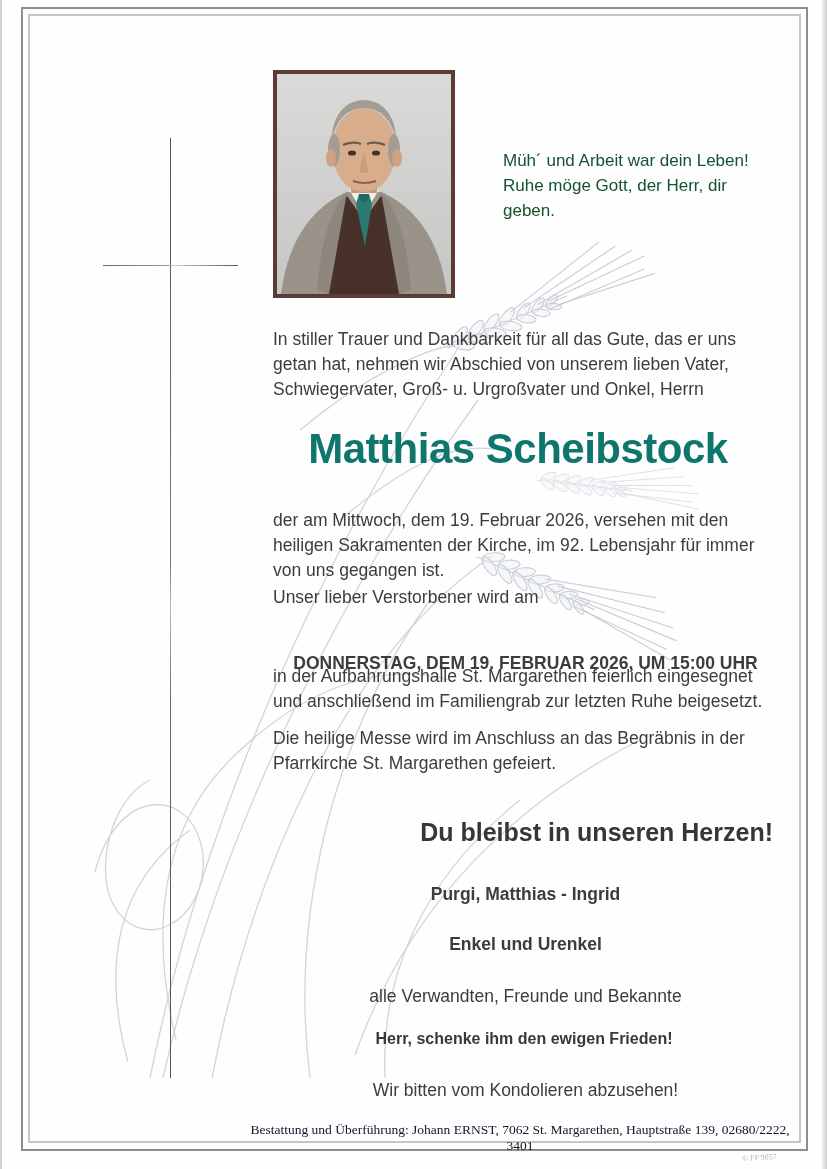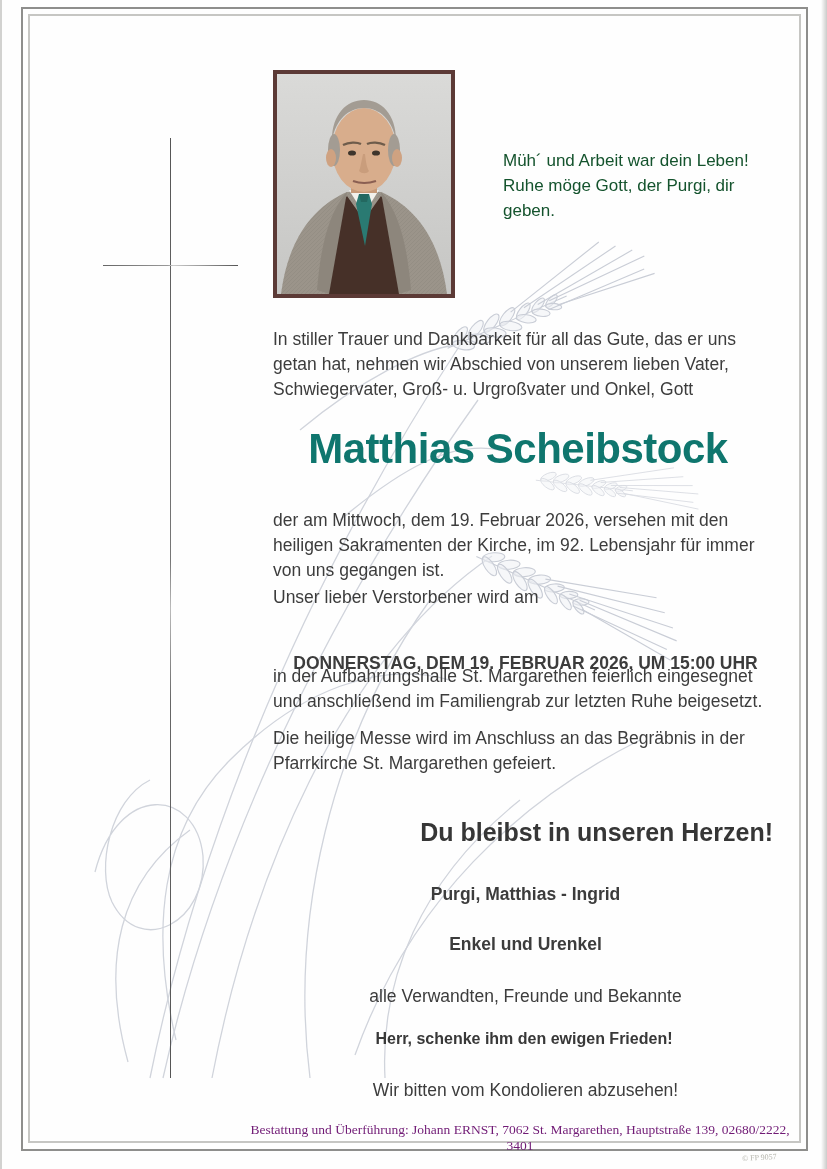--- a/index.html
+++ b/index.html
@@ -29,21 +29,21 @@
   .name{position:absolute;left:263px;top:425px;width:510px;text-align:center;
     font-size:42px;font-weight:bold;letter-spacing:-0.5px;color:#0f766e;}
   .datetime{font-weight:bold;text-align:center;margin-top:24px;}
   .center{text-align:center;}
   .headline{position:absolute;left:263px;top:818px;width:510px;text-align:right;
     font-size:25px;font-weight:bold;color:#363636;}
   .mourner-bold{font-weight:bold;}
   .blessing{position:absolute;left:269px;top:1030px;width:510px;text-align:center;
     font-size:16px;font-weight:bold;color:#383838;}
   .footer{position:absolute;left:250px;top:1122px;width:540px;text-align:center;
-    font-family:"Liberation Serif",serif;font-size:13.5px;color:#701a75;}
+    font-family:"Liberation Serif",serif;font-size:13.5px;color:#0f172a;}
   .print-code{position:absolute;left:742px;top:1153px;font-size:8px;
     color:#b4b4ab;font-family:"Liberation Serif",serif;transform:rotate(-3deg);}
   .wheat{position:absolute;left:0;top:0;pointer-events:none;}
   .textlayer{position:relative;z-index:2;}
 </style>
 </head>
 <body>
 
 <div id="page">
 
@@ -150,24 +150,24 @@
         <ellipse cx="99" cy="79" rx="4" ry="2.6" fill="#3e352c"></ellipse>
 
         <path d="M 86,80 C 84,90 83,95 82,97 C 85,100 90,100 92,97 C 90,94 89,89 88,80" fill="#c99d7c"></path>
 
         <path d="M 76,107 Q 87,111 99,107" stroke="#8a5f52" stroke-width="2.2" fill="none"></path>
       </svg>
     </div>
 
     <div class="verse">
       <div>Müh´ und Arbeit war dein Leben!</div>
-      <div>Ruhe möge Gott, der Purgi, dir geben.</div>
+      <div>Ruhe möge Gott, der Herr, dir geben.</div>
     </div>
 
-    <div class="col p" style="top:327px;position:absolute;">In stiller Trauer und Dankbarkeit für all das Gute, das er uns getan hat, nehmen wir Abschied von unserem lieben Vater, Schwiegervater, Groß- u. Urgroßvater und Onkel, Gott</div>
+    <div class="col p" style="top:327px;position:absolute;">In stiller Trauer und Dankbarkeit für all das Gute, das er uns getan hat, nehmen wir Abschied von unserem lieben Vater, Schwiegervater, Groß- u. Urgroßvater und Onkel, Herrn</div>
 
     <div class="name">Matthias Scheibstock</div>
 
     <div class="col p" style="top:508px;position:absolute;">der am Mittwoch, dem 19. Februar 2026, versehen mit den heiligen Sakramenten der Kirche, im 92. Lebensjahr für immer von uns gegangen ist.</div>
 
     <div class="col p" style="top:585px;position:absolute;">Unser lieber Verstorbener wird am</div>
 
     <div class="col p datetime" style="top:627px;position:absolute;">DONNERSTAG, DEM 19. FEBRUAR 2026, UM 15:00 UHR</div>
 
     <div class="col p" style="top:664px;position:absolute;">in der Aufbahrungshalle St. Margarethen feierlich eingesegnet und anschließend im Familiengrab zur letzten Ruhe beigesetzt.</div>

